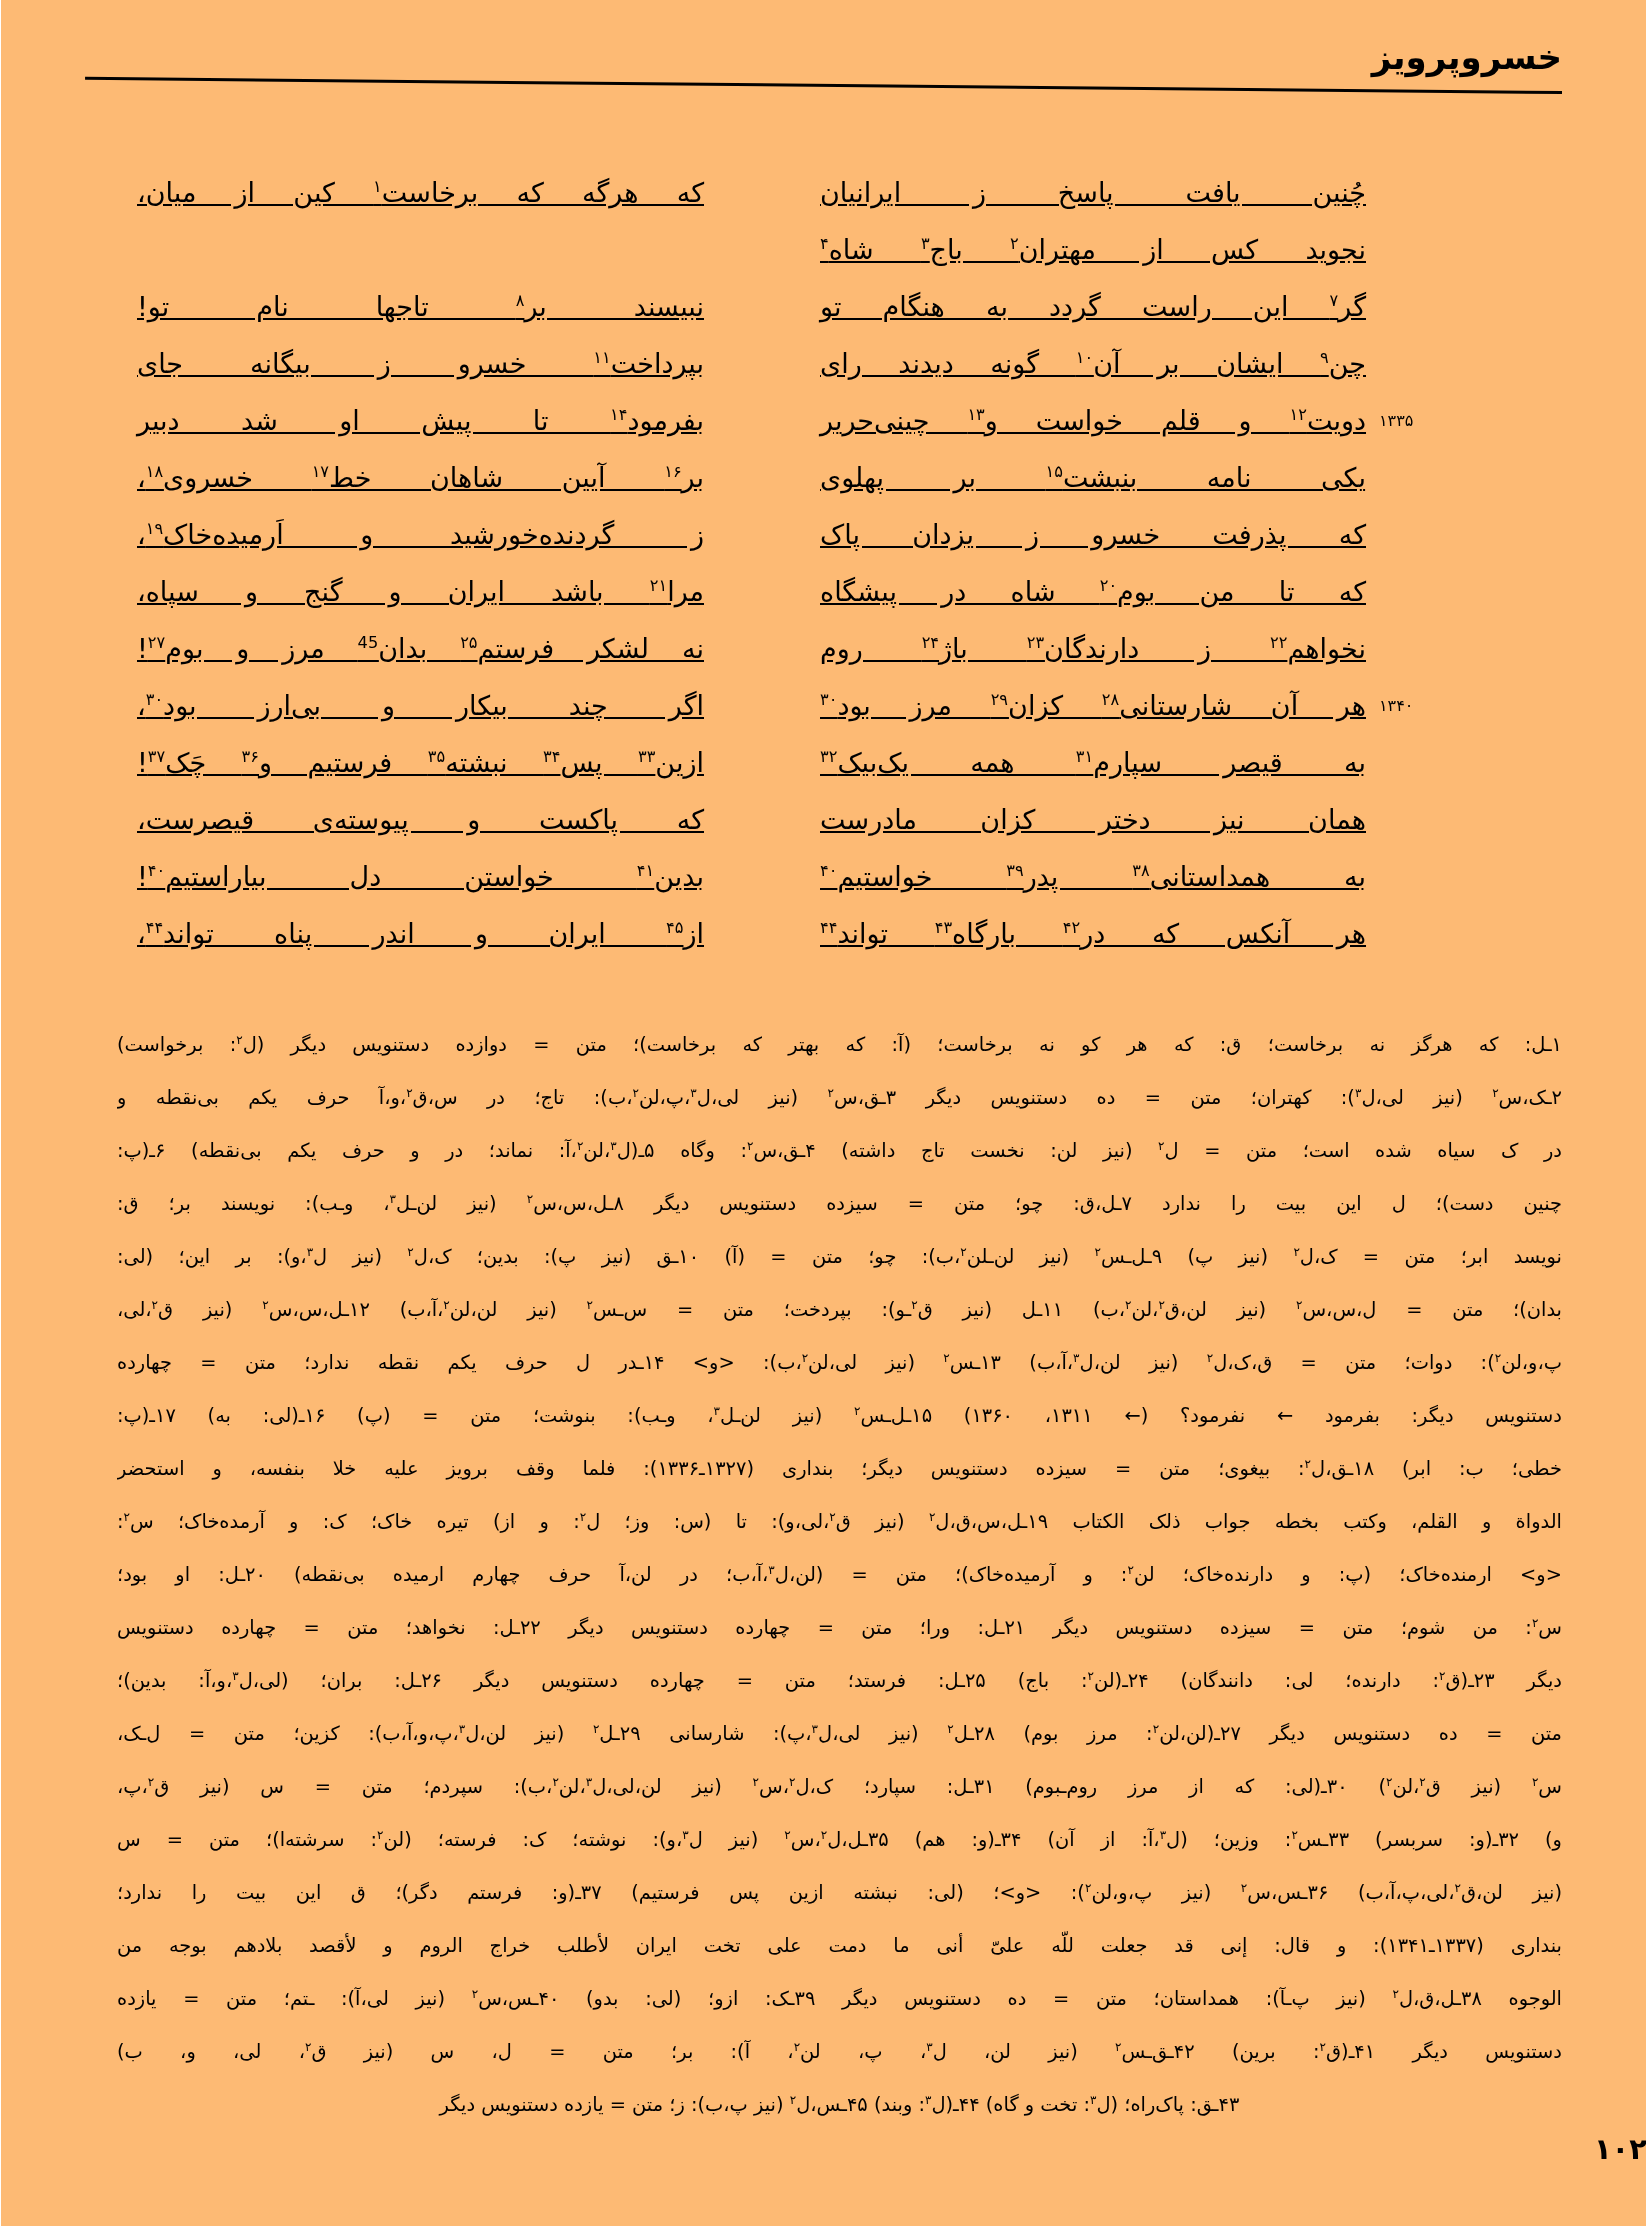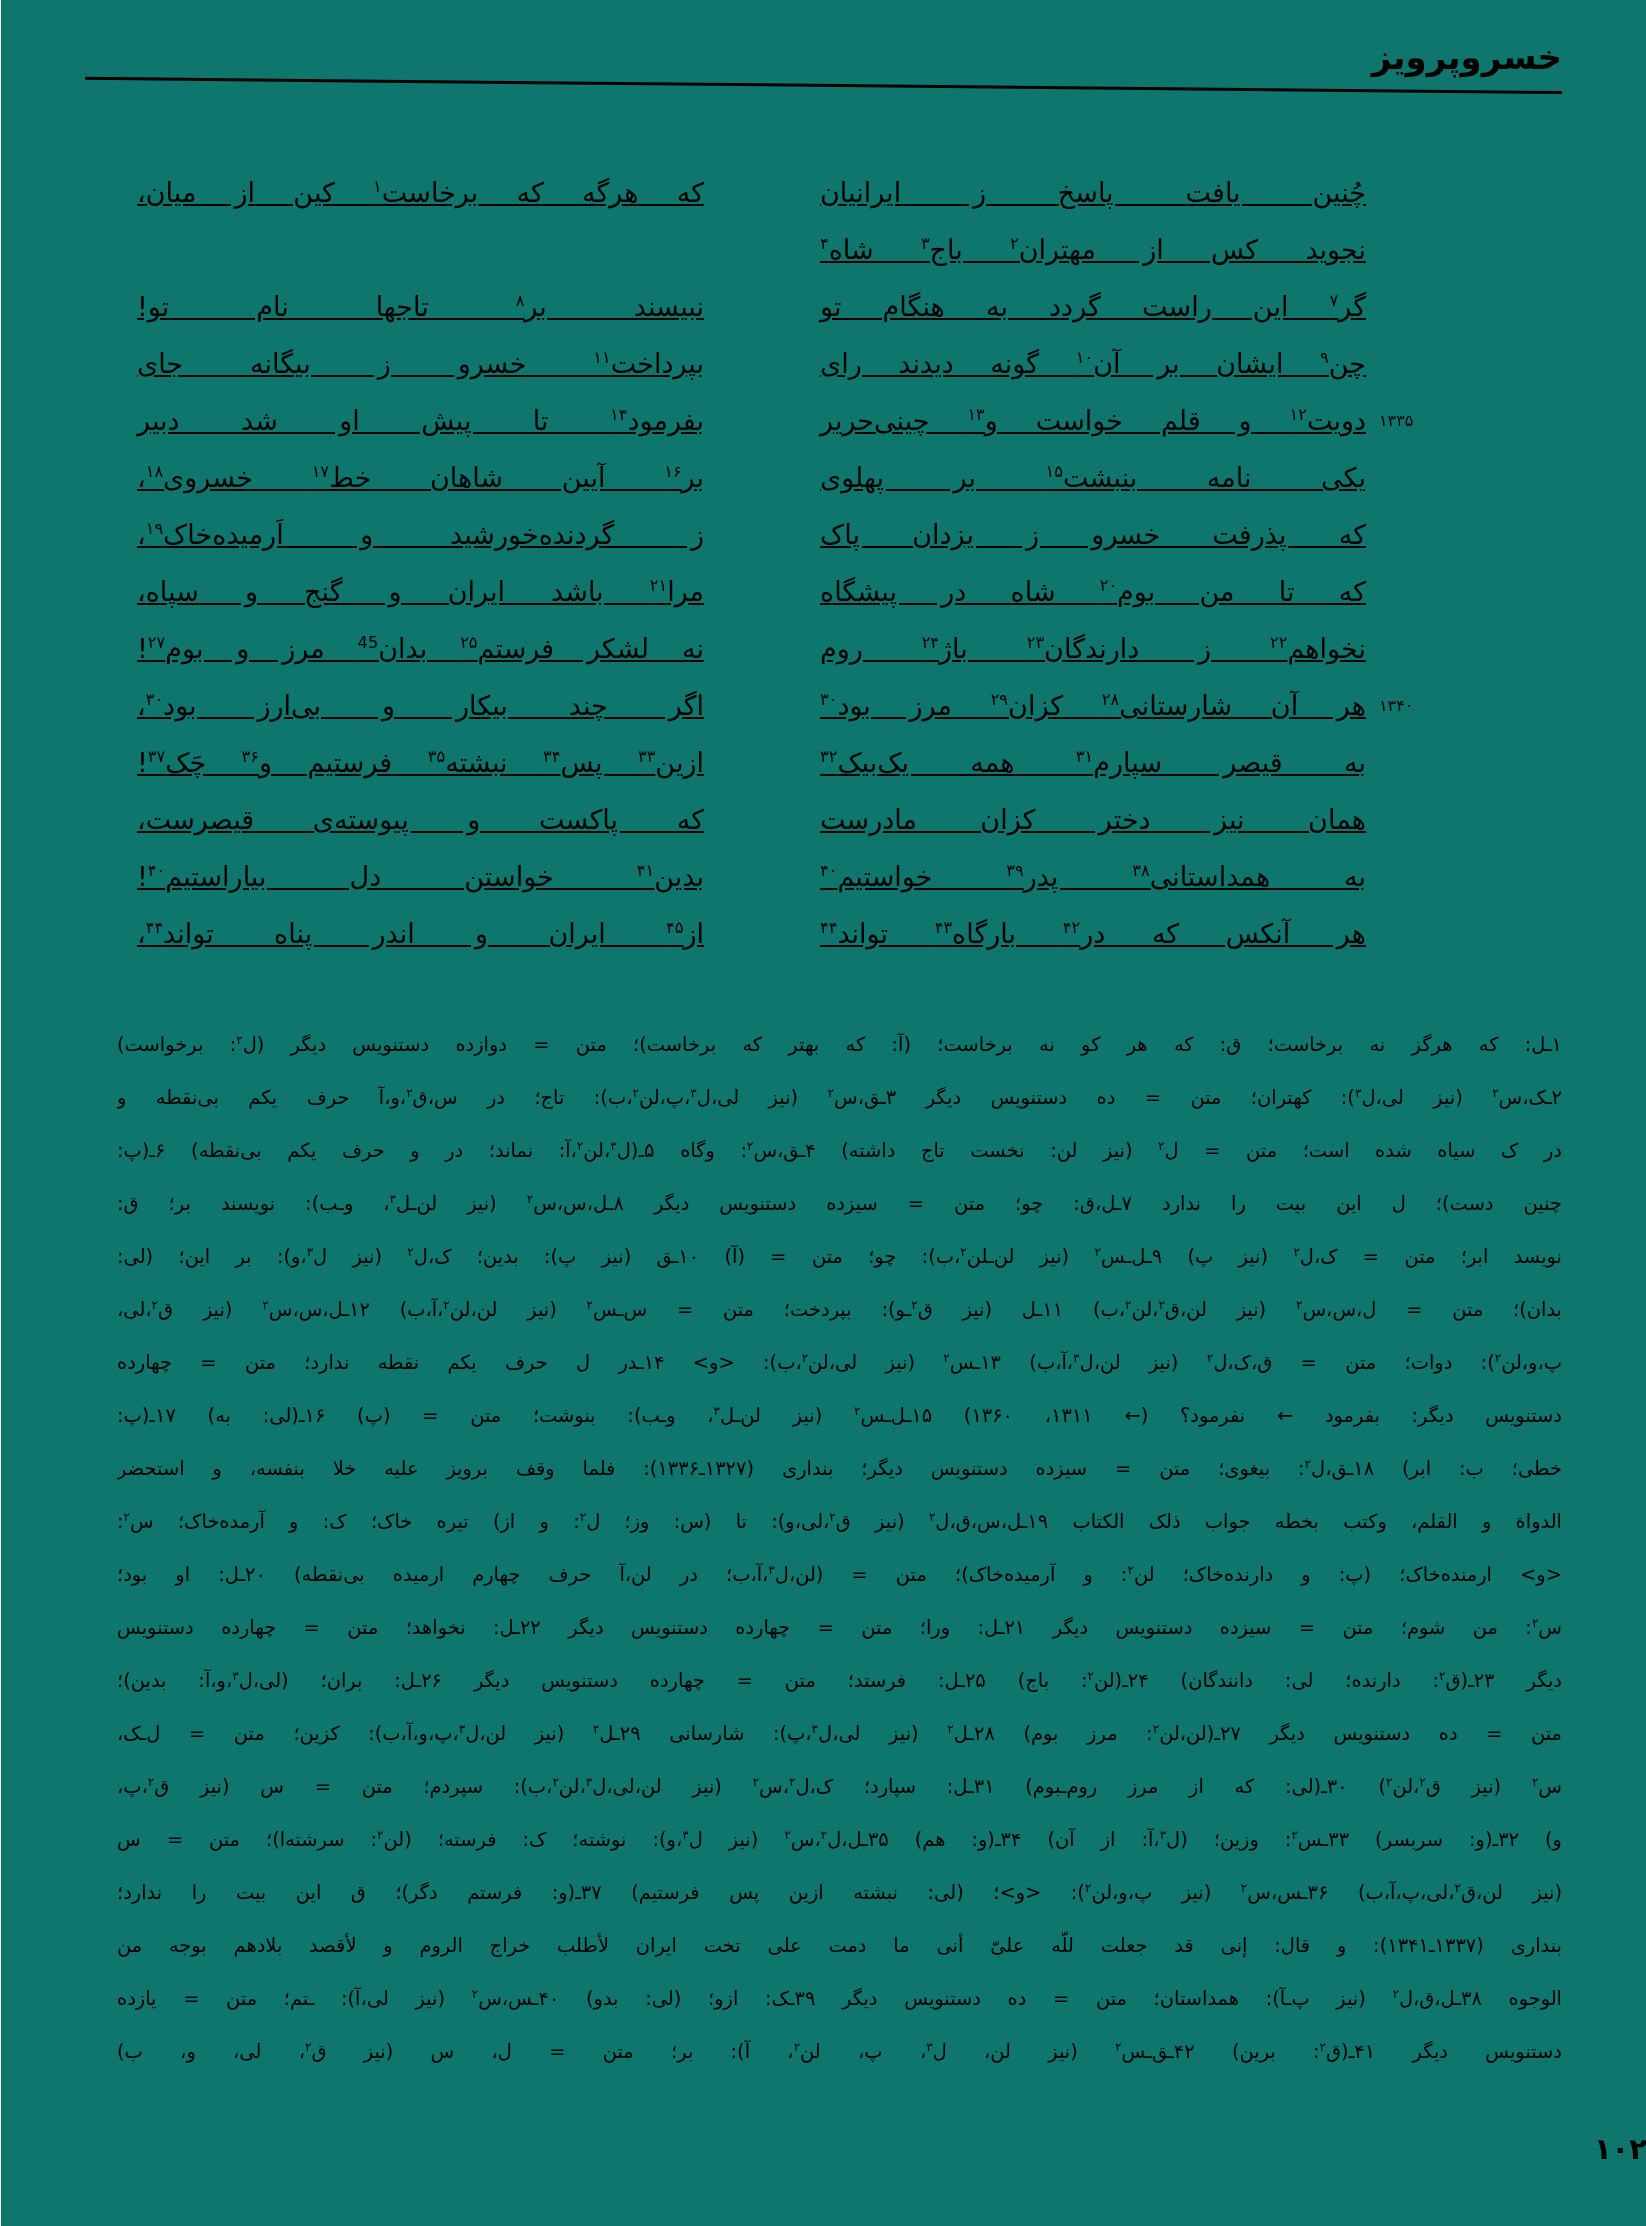--- a/index.html
+++ b/index.html
@@ -6,21 +6,21 @@
   html, body {
     margin: 0; padding: 0;
     width: 1647px; height: 2226px;
     background: #ffffff;
     font-family: "DejaVu Sans", sans-serif;
     color: #000;
   }
   .page {
     position: relative;
     width: 1647px; height: 2226px;
-    background: #0f766e;
+    background: #fdba74;
     direction: rtl;
     overflow: hidden;
   }
   
   .running-head {
     position: absolute;
     top: 37px; right: 85px;
     font-size: 34px;
     font-weight: bold;
     letter-spacing: 0;
@@ -213,17 +213,18 @@
       <div class="fn-line">&lt;و&gt; ارمنده‌خاک؛ (پ: و دارنده‌خاک؛ لن<sup>۲</sup>: و آرمیده‌خاک)؛ متن = (لن،ل<sup>۳</sup>،آ،ب؛ در لن،آ حرف چهارم ارمیده بی‌نقطه)  ۲۰ـل: او بود؛</div>
       <div class="fn-line">س<sup>۲</sup>: من شوم؛ متن = سیزده دستنویس دیگر  ۲۱ـل: ورا؛ متن = چهارده دستنویس دیگر  ۲۲ـل: نخواهد؛ متن = چهارده دستنویس</div>
       <div class="fn-line">دیگر  ۲۳ـ(ق<sup>۲</sup>: دارنده؛ لی: دانندگان)  ۲۴ـ(لن<sup>۲</sup>: باج)  ۲۵ـل: فرستد؛ متن = چهارده دستنویس دیگر  ۲۶ـل: بران؛ (لی،ل<sup>۳</sup>،و،آ: بدین)؛</div>
       <div class="fn-line">متن = ده دستنویس دیگر  ۲۷ـ(لن،لن<sup>۲</sup>: مرز بوم)  ۲۸ـل<sup>۲</sup> (نیز لی،ل<sup>۳</sup>،پ): شارسانی  ۲۹ـل<sup>۲</sup> (نیز لن،ل<sup>۳</sup>،پ،و،آ،ب): کزین؛ متن = ل‌ـک،</div>
       <div class="fn-line">س<sup>۲</sup> (نیز ق<sup>۲</sup>،لن<sup>۲</sup>)  ۳۰ـ(لی: که از مرز روم‌ـبوم)  ۳۱ـل: سپارد؛ ک،ل<sup>۲</sup>،س<sup>۲</sup> (نیز لن،لی،ل<sup>۳</sup>،لن<sup>۲</sup>،ب): سپردم؛ متن = س (نیز ق<sup>۲</sup>،پ،</div>
       <div class="fn-line">و)  ۳۲ـ(و: سربسر)  ۳۳ـس<sup>۲</sup>: وزین؛ (ل<sup>۳</sup>،آ: از آن)  ۳۴ـ(و: هم)  ۳۵ـل،ل<sup>۲</sup>،س<sup>۲</sup> (نیز ل<sup>۳</sup>،و): نوشته؛ ک: فرسته؛ (لن<sup>۲</sup>: سرشته‌ا)؛ متن = س</div>
       <div class="fn-line">(نیز لن،ق<sup>۲</sup>،لی،پ،آ،ب)  ۳۶ـس،س<sup>۲</sup> (نیز پ،و،لن<sup>۲</sup>): &lt;و&gt;؛ (لی: نبشته ازین پس فرستیم)  ۳۷ـ(و: فرستم دگر)؛ ق این بیت را ندارد؛</div>
       <div class="fn-line">بنداری (۱۳۳۷ـ۱۳۴۱): و قال: إنی قد جعلت للّه علیّ أنی ما دمت علی تخت ایران لأطلب خراج الروم و لأقصد بلادهم بوجه من</div>
       <div class="fn-line">الوجوه  ۳۸ـل،ق،ل<sup>۲</sup> (نیز پ‌ـآ): همداستان؛ متن = ده دستنویس دیگر  ۳۹ـک: ازو؛ (لی: بدو)  ۴۰ـس،س<sup>۲</sup> (نیز لی،آ): ـتم؛ متن = یازده</div>
       <div class="fn-line">دستنویس دیگر  ۴۱ـ(ق<sup>۲</sup>: برین)  ۴۲ـق‌ـس<sup>۲</sup> (نیز لن، ل<sup>۳</sup>، پ، لن<sup>۲</sup>، آ): بر؛ متن = ل، س (نیز ق<sup>۲</sup>، لی، و، ب)</div>
+      <div class="fn-line fn-last">۴۳ـق: پاک‌راه؛ (ل<sup>۳</sup>: تخت و گاه)  ۴۴ـ(ل<sup>۳</sup>: وبند)  ۴۵ـس،ل<sup>۲</sup> (نیز پ،ب): ز؛ متن = یازده دستنویس دیگر</div>
     </div>
 
   <div class="page-number">۱۰۲</div>
 </div>
 
 
 </body></html>

